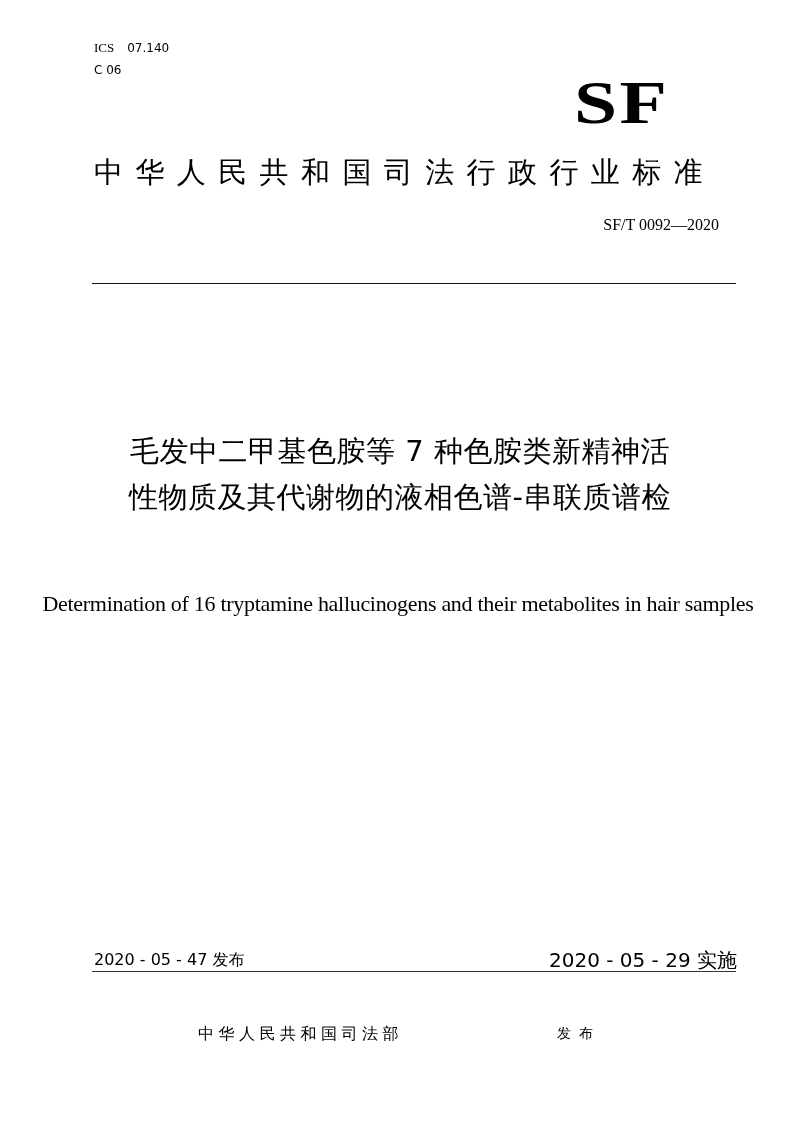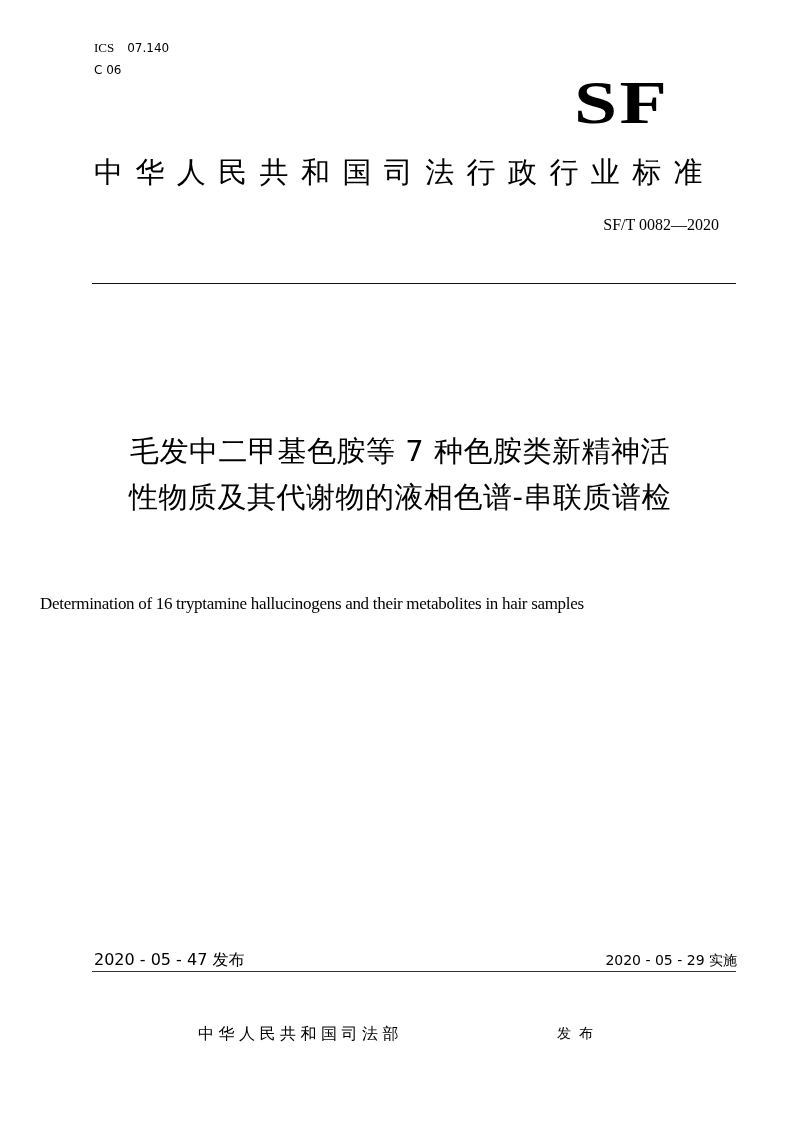--- a/index.html
+++ b/index.html
@@ -63,35 +63,35 @@
       left: 60px; top: 428px;
       width: 680px;
       text-align: center;
       font-size: 29px;
       line-height: 46px;
       letter-spacing: 0.5px;
     }
     .en-title {
       left: 40px; top: 590px;
       width: 716px;
-      text-align: left;
+      text-align: center;
       font-family: "Liberation Serif", serif;
-      font-size: 17px;
+      font-size: 22px;
       line-height: 27px;
       letter-spacing: -0.3px;
     }
     .issue-date {
       left: 94px; top: 950px;
       font-size: 16px;
       line-height: 20px;
       white-space: pre;
     }
     .impl-date {
       right: 56px; top: 950px;
-      font-size: 14px;
+      font-size: 20px;
       line-height: 20px;
       white-space: pre;
       text-align: right;
     }
     .rule-bottom {
       left: 92px; top: 971px;
       width: 644px; height: 0;
       border-top: 1.5px solid #333;
     }
     .issuer {
@@ -113,21 +113,21 @@
 <body>
 
 <div class="abs ics"><span>ICS</span>    <span class="num">07.140</span></div>
 
 <div class="abs ccode">C 06</div>
 
 <div class="abs sf-logo">SF</div>
 
 <div class="abs std-title">中华人民共和国司法行政行业标准</div>
 
-<div class="abs std-no">SF/T 0082—2020</div>
+<div class="abs std-no">SF/T 0092—2020</div>
 
 <div class="abs rule-top"></div>
 
 <div class="abs zh-title">
   <div>毛发中二甲基色胺等 7 种色胺类新精神活</div>
   <div>性物质及其代谢物的液相色谱-串联质谱检</div>
 </div>
 
 <div class="abs en-title">
   <div>Determination of 16 tryptamine hallucinogens and their metabolites in hair samples</div>

